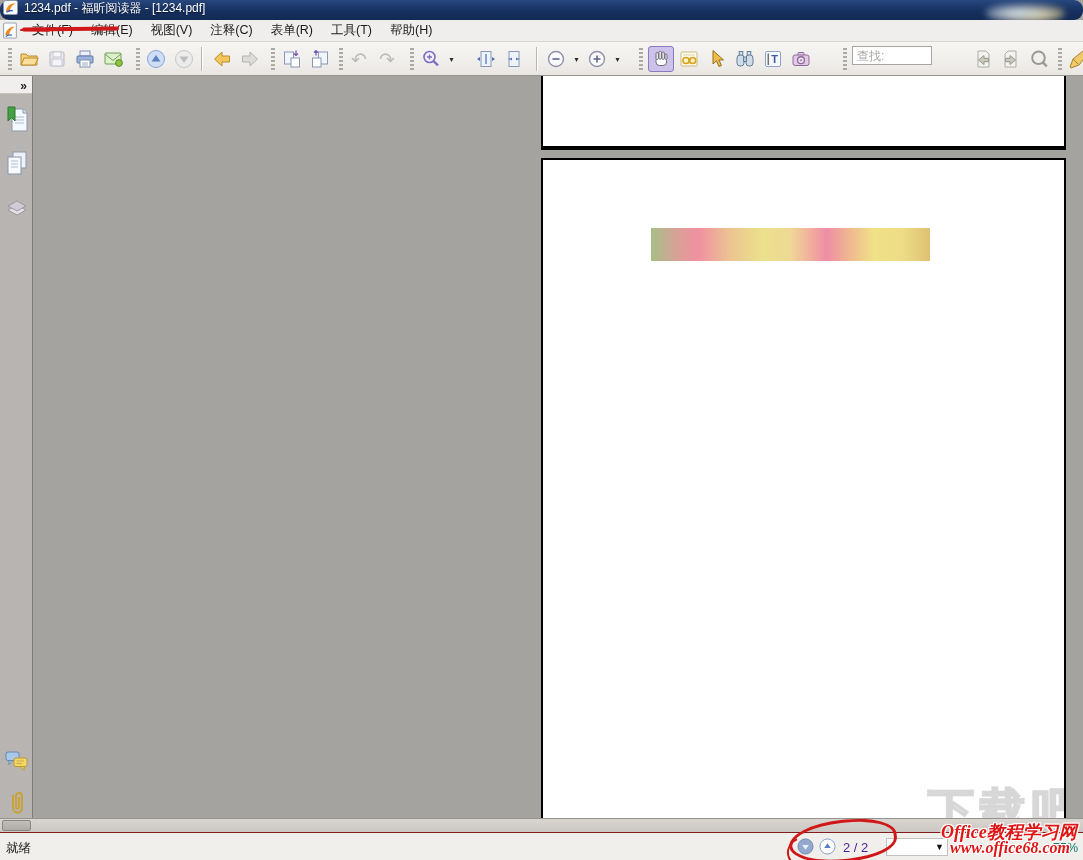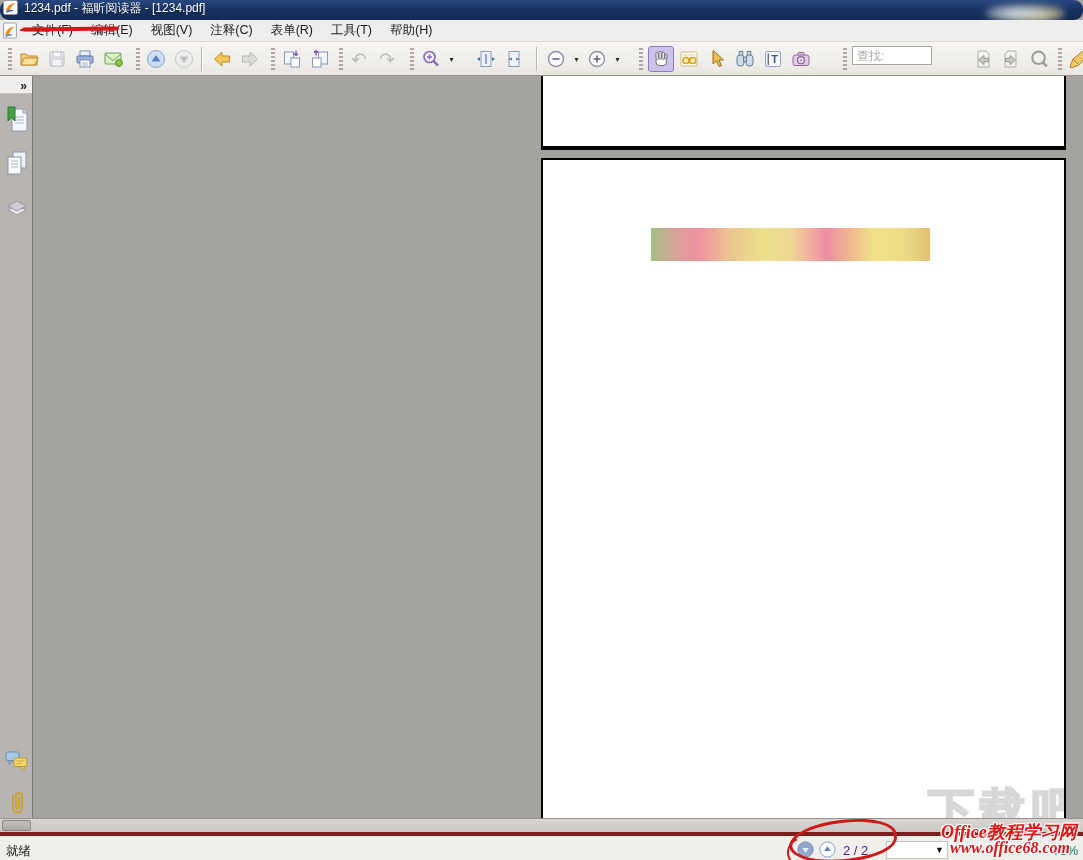--- a/index.html
+++ b/index.html
@@ -69,21 +69,21 @@
     text-shadow:0 0 1px #cfcfcf; }
 
   
   .hscroll { position:absolute; left:0; top:818px; width:1083px; height:14px;
     background:linear-gradient(180deg,#d9d6d2,#cbc8c3); border-top:1px solid #96938e; }
   .hthumb { position:absolute; left:2px; top:1px; width:29px; height:11px;
     background:linear-gradient(180deg,#c2bfba,#aeaba6); border:1px solid #8a8782; border-radius:2px; }
 
   
   .statusbar { position:absolute; left:0; top:832px; width:1083px; height:29px;
-    background:#f1efeb; border-top:4px solid #7f1d1d; }
+    background:#f1efeb; border-top:1px solid #7f1d1d; }
   .status-text { position:absolute; left:6px; top:7px; font-size:12.5px; color:#111; }
   .nav-circle { position:absolute; top:5px; width:17px; height:17px; }
   .page-indicator { position:absolute; left:843px; top:7px; font-size:13px; color:#4c1d95; }
   .page-select { position:absolute; left:886px; top:5px; width:62px; height:18px;
     background:#fff; border:1px solid #c4c2be; display:flex; align-items:center;
     justify-content:flex-end; padding-right:3px; font-size:9px; color:#111; }
   .zoom-level { position:absolute; left:1053px; top:8px; font-size:12.5px; color:#0f766e; }
 
   
   .red-line { position:absolute; left:22px; top:27px; width:97px; height:3.5px;

